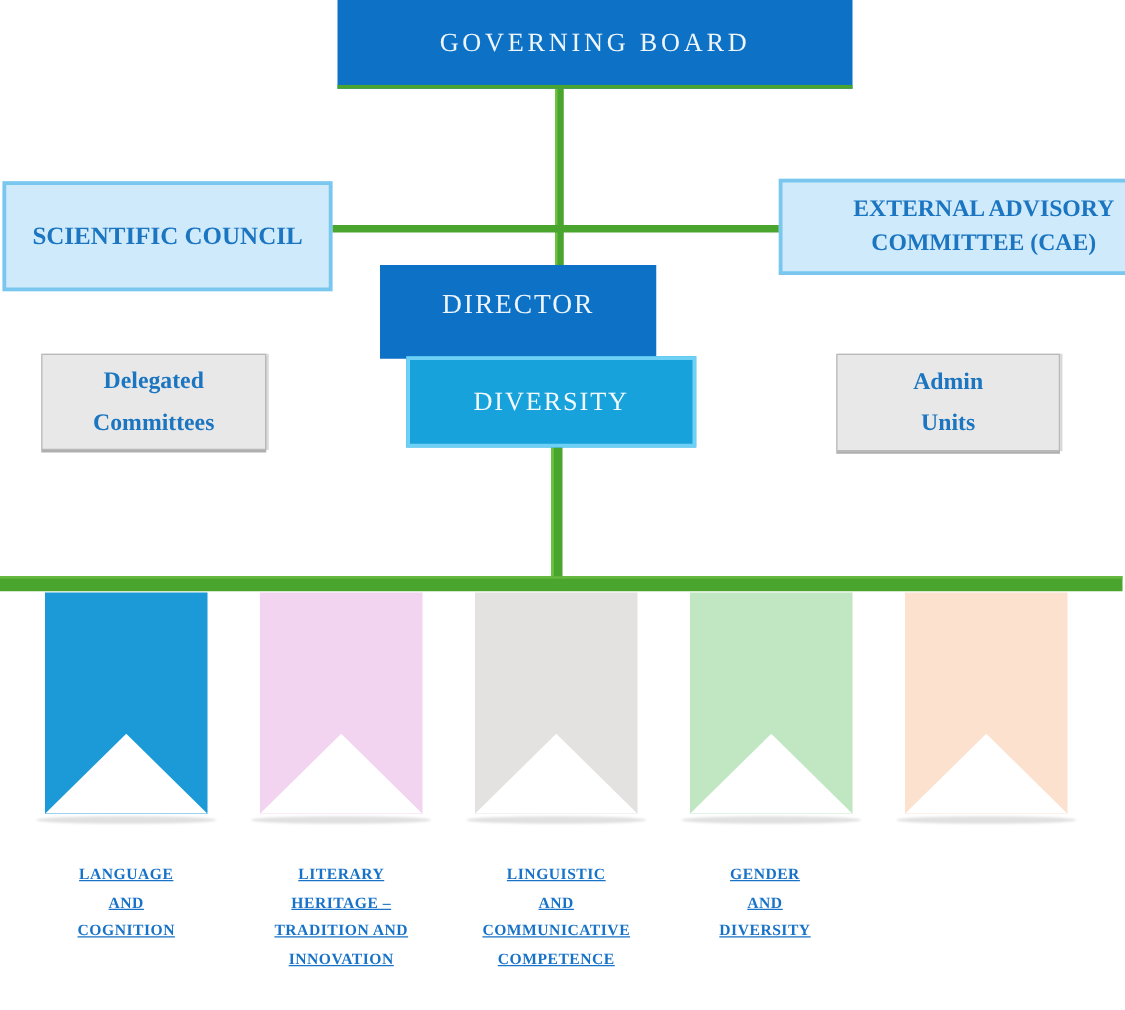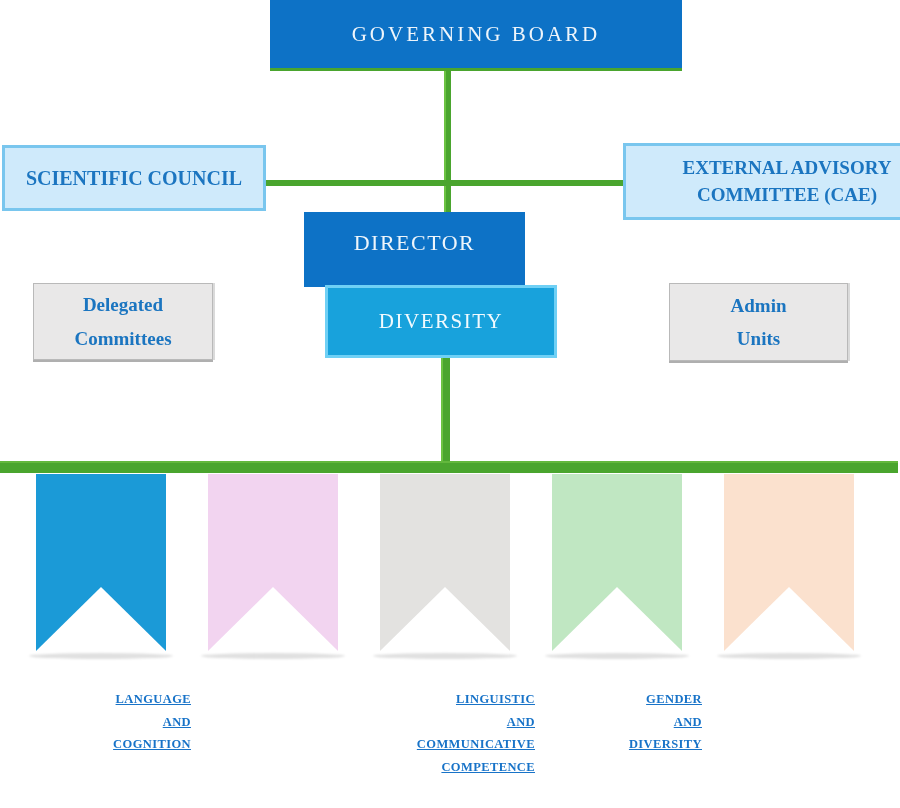--- a/index.html
+++ b/index.html
@@ -23,39 +23,39 @@
        font-weight:600;font-size:20px;line-height:1.4;}
   .box-gray{background:#e9e8e8;border:1px solid #b9b9b9;color:#1b75c0;
        font-weight:600;font-size:19px;line-height:1.75;
        box-shadow:0 2px 0 rgba(110,110,110,.55),2px 0 0 rgba(150,150,150,.35);}
   
   .banner-body{position:absolute;top:474px;width:130px;height:177px;}
   .banner-notch{position:absolute;left:0;bottom:0;width:100%;height:64px;background:#ffffff;
        -webkit-clip-path:polygon(50% 0,0 100%,100% 100%);clip-path:polygon(50% 0,0 100%,100% 100%);}
   .banner-shadow{position:absolute;top:653px;width:144px;height:6px;border-radius:50%;
        background:rgba(0,0,0,0.12);filter:blur(1px);}
-  .banner-label{position:absolute;top:688px;width:180px;text-align:right;
+  .banner-label{position:absolute;top:688px;width:180px;text-align:center;
        color:#1873c8;font-weight:bold;font-size:12.5px;line-height:1.8;
        letter-spacing:.4px;text-decoration:underline;}
 </style>
 </head>
 <body>
 
 <div class="canvas">
 
   <div class="conn conn-v" style="left:444px;top:71px;width:7px;height:141px;"></div>
   <div class="conn" style="left:264px;top:180px;width:360px;height:6px;"></div>
   <div class="conn conn-v" style="left:441px;top:356px;width:9px;height:108px;"></div>
   <div class="conn conn-bar" style="left:0px;top:461px;width:898px;height:10px;"></div>
 
   <div class="box box-dark box-gov" style="left:270px;top:0px;width:412px;height:71px;">
     <span>GOVERNING BOARD</span>
   </div>
 
-  <div class="box box-light" style="left:2px;top:145px;width:264px;height:66px;text-align:center;">
+  <div class="box box-light" style="left:2px;top:145px;width:264px;height:88px;text-align:center;">
     <span>SCIENTIFIC COUNCIL</span>
   </div>
   <div class="box box-light" style="left:623px;top:143px;width:328px;height:77px;font-size:19px;">
     <span>EXTERNAL ADVISORY<br>COMMITTEE (CAE)</span>
   </div>
 
   <div class="box box-dark box-director" style="left:304px;top:212px;width:221px;height:75px;z-index:2;">
     <span style="margin-bottom:14px;">DIRECTOR</span>
   </div>
   <div class="box box-secretary" style="left:325px;top:285px;width:232px;height:73px;">
@@ -72,20 +72,21 @@
   <div class="banner-body" style="left: 36px; background-color: rgb(27, 154, 215);">
     <div class="banner-notch"></div>
   </div>
   <div class="banner-shadow" style="left:29px;"></div>
   <div class="banner-label" style="left:11px;">LANGUAGE<br>AND<br>COGNITION</div>
 
   <div class="banner-body" style="left: 208px; background-color: rgb(242, 212, 240);">
     <div class="banner-notch"></div>
   </div>
   <div class="banner-shadow" style="left:201px;"></div>
+  <div class="banner-label" style="left:183px;">LITERARY<br>HERITAGE –<br>TRADITION AND<br>INNOVATION</div>
 
   <div class="banner-body" style="left: 380px; background-color: rgb(227, 226, 224);">
     <div class="banner-notch"></div>
   </div>
   <div class="banner-shadow" style="left:373px;"></div>
   <div class="banner-label" style="left:355px;">LINGUISTIC<br>AND<br>COMMUNICATIVE<br>COMPETENCE</div>
 
   <div class="banner-body" style="left: 552px; background-color: rgb(192, 231, 194);">
     <div class="banner-notch"></div>
   </div>

